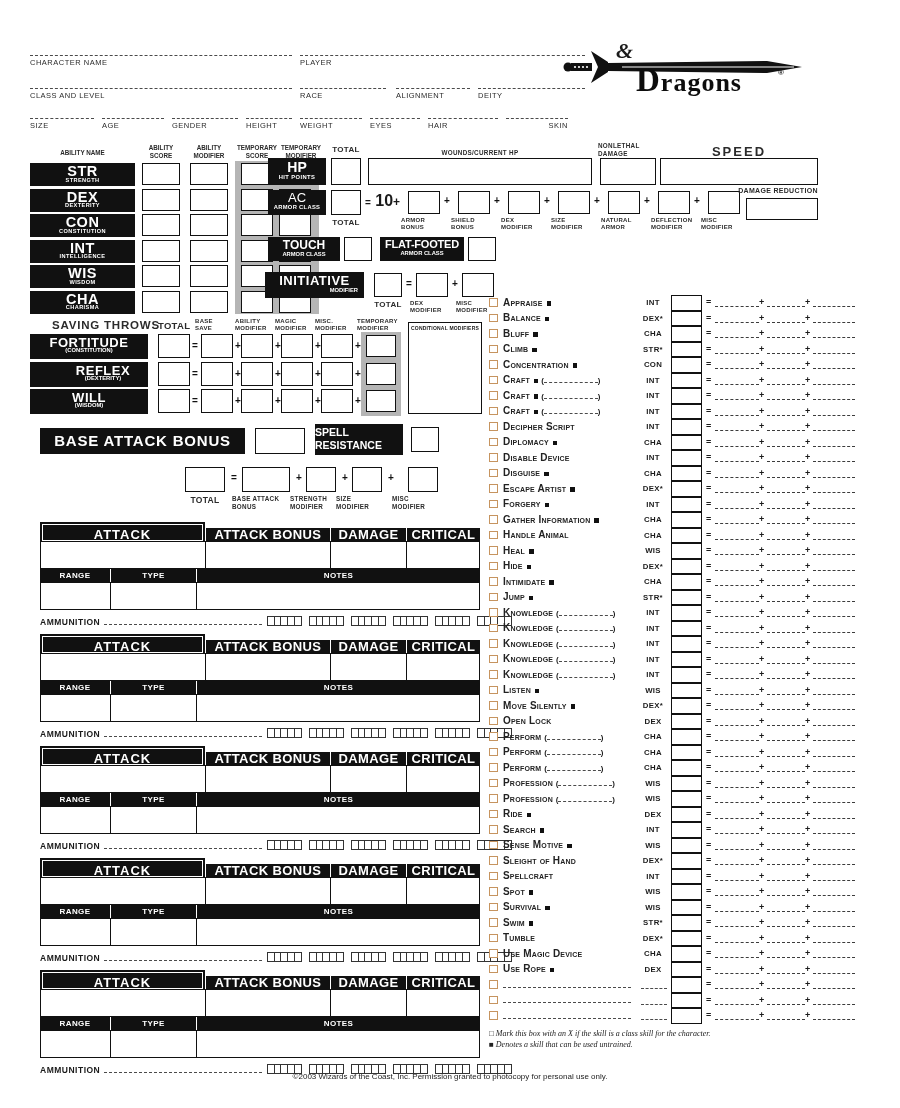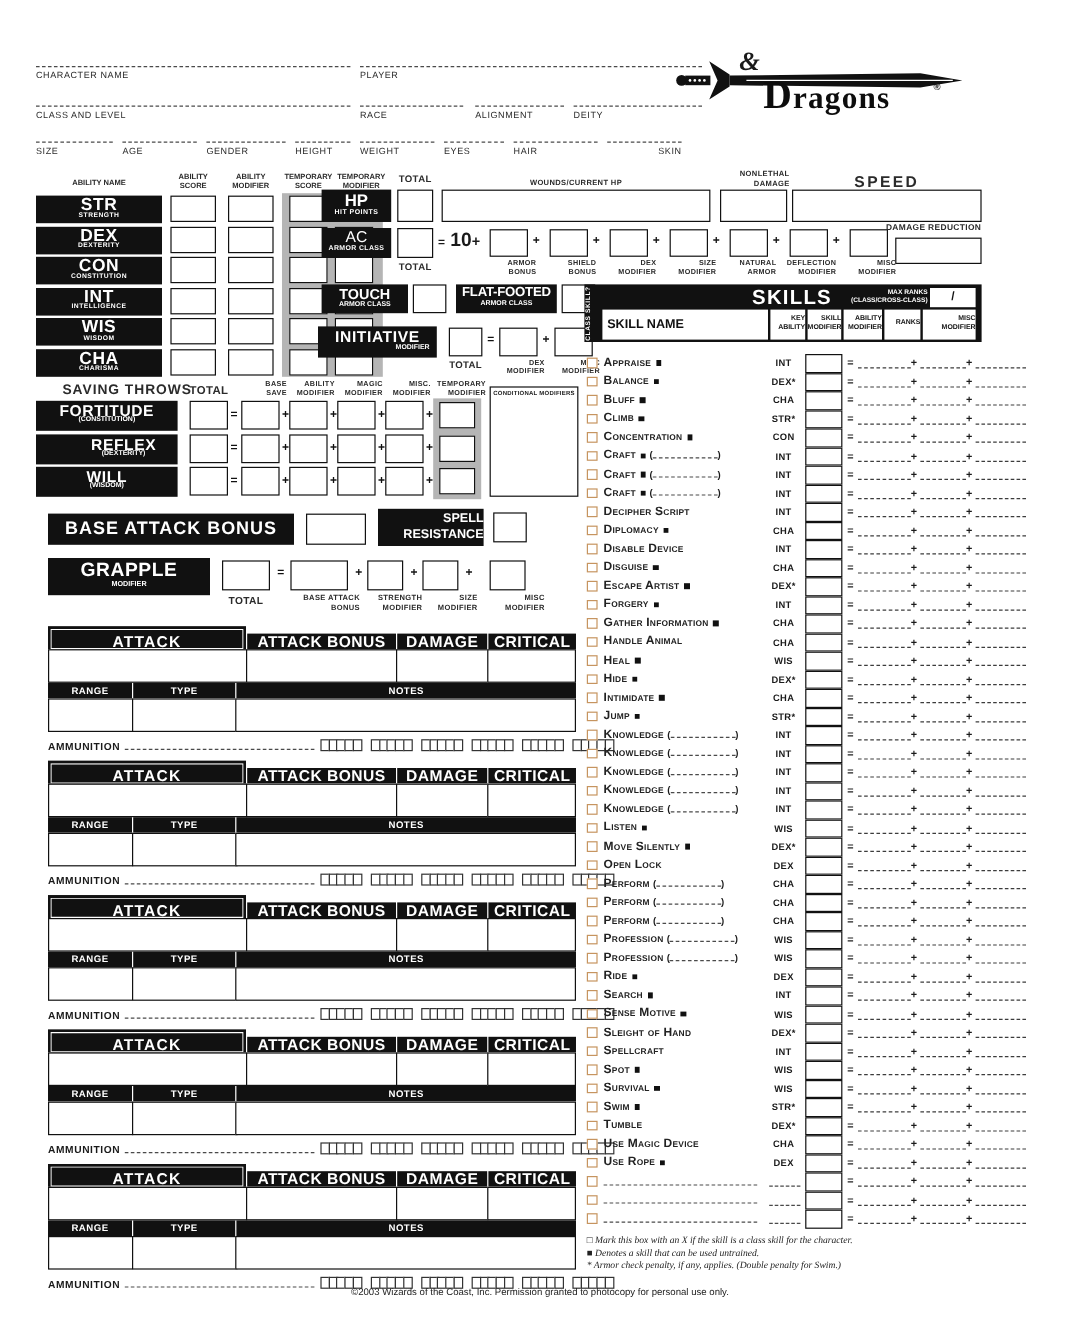--- a/index.html
+++ b/index.html
@@ -3,21 +3,21 @@
 <meta charset="utf-8">
 <style>
 *{margin:0;padding:0;box-sizing:border-box;}
 html,body{width:900px;height:1108px;}
 body{background:#fff;font-family:"Liberation Sans",sans-serif;color:#1a1a1a;position:relative;overflow:hidden;}
 .abs{position:absolute;}
 .blk{background:#111;color:#fff;text-align:center;position:absolute;}
 .wbox{background:#fff;border:1.6px solid #111;position:absolute;}
 .cell{background:#fff;border:1.5px solid #111;position:absolute;}
 .lbl{font-weight:bold;color:#2b2b2b;letter-spacing:.3px;position:absolute;}
-.two{white-space:pre-line;text-align:right;line-height:1.2;}
+.two{white-space:pre-line;text-align:left;line-height:1.2;}
 .field{position:absolute;border-top:1.6px dashed #4a4a4a;padding-top:2px;font-size:7.5px;font-weight:normal;letter-spacing:.5px;color:#2b2b2b;}
 .gray{background:#b5b5b5;position:absolute;}
 .eqp{position:absolute;font-weight:bold;font-size:10px;color:#111;}
 
 .ab-hdr{font-size:6.3px;font-weight:bold;text-align:center;position:absolute;line-height:1.2;white-space:pre-line;color:#2b2b2b;}
 .ab-label{width:105px;height:23px;line-height:1;}
 .ab-abbr{font-size:14.5px;font-weight:bold;letter-spacing:.5px;padding-top:1px;}
 .ab-full{font-size:5.6px;font-weight:bold;letter-spacing:.4px;margin-top:-1px;}
 
 .sv-label{width:118px;height:25px;line-height:1;}
@@ -323,24 +323,20 @@
 
 <div class="abs" style="left:30px;top:424px;width:452px;height:36px;">
   <div class="blk" style="left:10px;top:4px;width:205px;height:26px;font-size:15px;font-weight:bold;letter-spacing:.8px;line-height:26px;">BASE ATTACK BONUS</div>
   <div class="wbox" style="left:225px;top:4px;width:50px;height:26px;"></div>
   <div class="blk two" style="left:285px;top:0px;width:88px;height:31px;font-size:10.5px;font-weight:bold;padding-top:2px;">SPELL
 RESISTANCE</div>
   <div class="wbox" style="left:381px;top:3px;width:28px;height:25px;"></div>
 </div>
 
 <div class="abs" style="left:30px;top:461px;width:452px;height:50px;">
-  <div class="blk" style="left:10px;top:4px;width:135px;height:31px;line-height:1;">
-    <div style="font-size:16px;font-weight:bold;padding-top:3px;letter-spacing:.5px;">GRAPPLE</div>
-    <div style="font-size:6px;font-weight:bold;">MODIFIER</div>
-  </div>
   <div class="wbox" style="left:155px;top:6px;width:40px;height:25px;"></div>
   <div class="lbl" style="left:153px;top:34px;width:44px;text-align:center;font-size:8.5px;">TOTAL</div>
   <span class="eqp" style="left:201px;top:11px;">=</span>
   <div class="wbox" style="left:212px;top:6px;width:48px;height:25px;"></div>
   <span class="eqp" style="left:266px;top:11px;">+</span>
   <div class="wbox" style="left:276px;top:6px;width:30px;height:25px;"></div>
   <span class="eqp" style="left:312px;top:11px;">+</span>
   <div class="wbox" style="left:322px;top:6px;width:30px;height:25px;"></div>
   <span class="eqp" style="left:358px;top:11px;">+</span>
   <div class="wbox" style="left:378px;top:6px;width:30px;height:25px;"></div>
@@ -661,37 +657,20 @@
           <span class="ammo-box"></span>
           <span class="ammo-box"></span>
           <span class="ammo-box"></span>
           <span class="ammo-box"></span>
         </span>
     </div>
   </div>
   </div>
 
 <div class="abs" style="left:487px;top:237px;width:398px;height:840px;">
-  <div class="abs" style="left:0;top:0;width:331px;height:48px;background:#111;">
-    <div class="abs" style="left:1px;top:0;width:12px;height:48px;color:#fff;font-size:5.5px;font-weight:bold;writing-mode:vertical-rl;transform:rotate(180deg);text-align:center;letter-spacing:.5px;">CLASS SKILL?</div>
-    <div class="abs" style="left:118px;top:1px;width:110px;text-align:center;color:#fff;font-size:17px;font-weight:bold;letter-spacing:1px;">SKILLS</div>
-    <div class="abs two" style="left:196px;top:4px;width:90px;color:#fff;font-size:5.5px;font-weight:bold;text-align:right;white-space:pre-line;">MAX RANKS
-(CLASS/CROSS-CLASS)</div>
-    <div class="abs" style="left:288px;top:3px;width:38px;height:16px;background:#fff;text-align:center;font-size:10px;font-weight:bold;line-height:16px;color:#111;">/</div>
-    <div class="sk-cell" style="left:15px;top:21px;width:138px;height:25px;font-size:10.5px;line-height:25px;padding-left:4px;">SKILL NAME</div>
-    <div class="sk-cell two" style="left:155px;top:21px;width:29px;height:25px;font-size:5.8px;padding-top:5px;">KEY
-ABILITY</div>
-    <div class="sk-cell two" style="left:186px;top:21px;width:28px;height:25px;font-size:5.8px;padding-top:5px;">SKILL
-MODIFIER</div>
-    <div class="sk-cell two" style="left:216px;top:21px;width:32px;height:25px;font-size:5.8px;padding-top:5px;">ABILITY
-MODIFIER</div>
-    <div class="sk-cell two" style="left:250px;top:21px;width:30px;height:25px;font-size:5.8px;padding-top:8px;">RANKS</div>
-    <div class="sk-cell two" style="left:282px;top:21px;width:44px;height:25px;font-size:5.8px;padding-top:5px;">MISC
-MODIFIER</div>
-  </div>
   <div class="abs" style="left:0;top:58px;width:398px;">
       <div class="sk-row">
     <span class="sk-check"></span>
     <span class="sk-namearea"><span class="sk-name">Appraise</span><span class="sk-sq"></span></span>
       <span class="sk-key">INT</span>
     <span class="sk-modbox"></span>
     <span class="sk-eq">=</span>
     <span class="sk-ln l1"></span>
     <span class="sk-plus p1">+</span>
     <span class="sk-ln l2"></span>
@@ -1247,17 +1226,16 @@
     <span class="sk-ln l1"></span>
     <span class="sk-plus p1">+</span>
     <span class="sk-ln l2"></span>
     <span class="sk-plus p2">+</span>
     <span class="sk-ln l3"></span>
   </div>
     </div>
   <div class="abs foot" style="left:2px;top:792px;width:396px;">
     <div>□ Mark this box with an X if the skill is a class skill for the character.</div>
     <div>■ Denotes a skill that can be used untrained.</div>
-    <div>* Armor check penalty, if any, applies. (Double penalty for Swim.)</div>
   </div>
 </div>
 
 <div class="abs" style="left:0;top:1072px;width:900px;text-align:center;font-size:8px;color:#222;">©2003 Wizards of the Coast, Inc. Permission granted to photocopy for personal use only.</div>
 
 </body></html>

